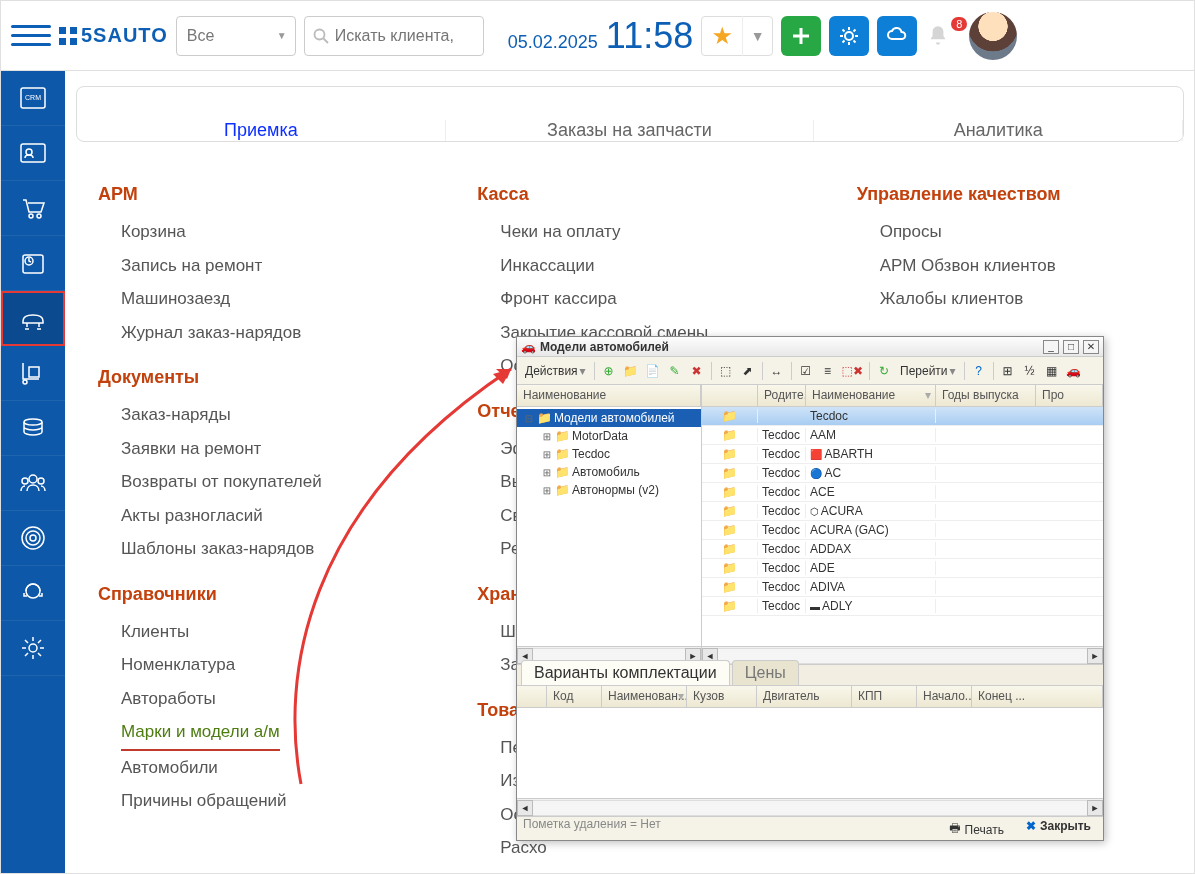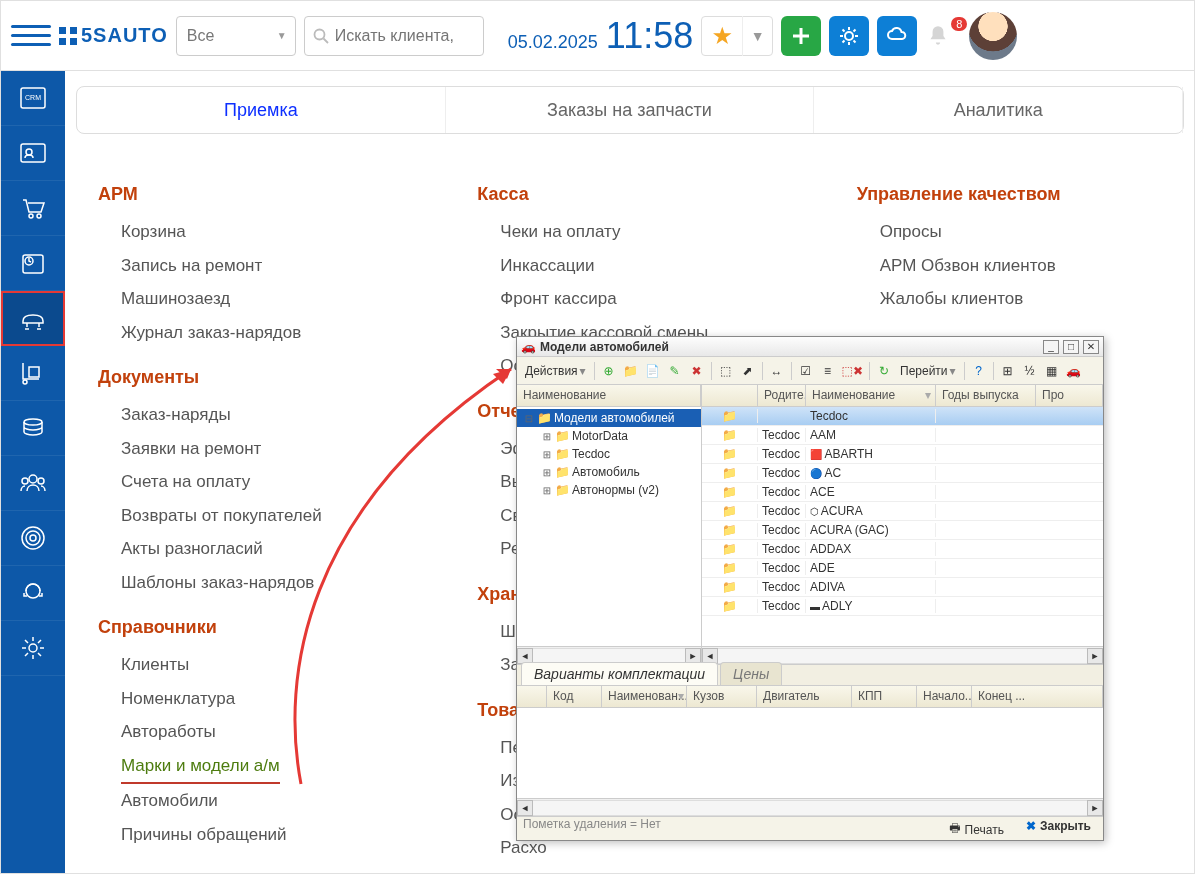--- a/index.html
+++ b/index.html
@@ -27,21 +27,21 @@
 .bell { color: #ccc; font-size: 24px; position: relative; }
 .badge { position: absolute; top: -6px; right: -6px; background: #e53935; color: #fff; font-size: 11px; padding: 1px 5px; border-radius: 8px; }
 .avatar { width: 48px; height: 48px; border-radius: 50%; overflow: hidden; background: radial-gradient(circle at 50% 30%, #ffe0bd 35%, #5d4037 36% 60%, #6d7a8a 61%); }
 
 
 .sidebar { position: absolute; left: 0; top: 70px; bottom: 0; width: 64px; background: #0d58a8; display: flex; flex-direction: column; }
 .sidebar .sitem { height: 55px; display: flex; align-items: center; justify-content: center; color: #fff; font-size: 26px; border-bottom: 1px solid rgba(255,255,255,0.08); cursor: pointer; }
 .sidebar .sitem.active { background: #0b4a8e; border: 2px solid #e53935; }
 
 
-.tabrow { position: absolute; left: 75px; right: 10px; top: 85px; height: 48px; border: 1px solid #ddd; border-radius: 8px; display: flex; }
+.tabrow { position: absolute; left: 75px; right: 10px; top: 85px; height: 56px; border: 1px solid #ddd; border-radius: 8px; display: flex; align-items: flex-end; }
 .tabrow .tab { flex: 1; display: flex; align-items: center; justify-content: center; font-size: 18px; color: #666; border-right: 1px solid #eee; cursor: pointer; }
 .tabrow .tab.active { color: #0d2fff; font-weight: 500; }
 
 
 .content { position: absolute; left: 75px; right: 10px; top: 165px; bottom: 10px; display: flex; gap: 30px; font-size: 17px; }
 .col { flex: 1; }
 .section-title { color: #c2410c; font-weight: bold; font-size: 18px; margin: 18px 0 10px 22px; }
 .menu-item { color: #555; padding: 4px 0 4px 45px; cursor: pointer; line-height: 1.5; }
 .menu-item.highlighted { color: #4d7c0f; border-bottom: 2px solid #c0392b; display: inline-block; margin-left: 45px; padding-left: 0; }
 
@@ -72,21 +72,21 @@
 .grid-body { flex: 1; overflow: auto; background: #fff; }
 .grow { display: flex; height: 19px; border-bottom: 1px solid #eee; font-size: 12px; align-items: center; }
 .grow.sel { background: linear-gradient(#cfe3f8, #a8cdf2); }
 .gcell { border-right: 1px solid #eee; padding: 0 4px; overflow: hidden; white-space: nowrap; display: flex; align-items: center; gap: 2px; }
 
 .hscroll { height: 18px; background: #f0f0f0; border-top: 1px solid #ccc; display: flex; align-items: center; }
 .hscroll .arrow { width: 16px; height: 16px; border: 1px solid #bbb; background: #e8e8e8; display: flex; align-items: center; justify-content: center; font-size: 9px; cursor: pointer; }
 .hscroll .track { flex: 1; height: 16px; background: #f5f5f5; border-top: 1px solid #ddd; border-bottom: 1px solid #ddd; }
 
 .bottom-tabs { height: 22px; display: flex; background: #f2efe2; border-top: 1px solid #ccc; border-bottom: 1px solid #ccc; align-items: flex-end; padding-left: 4px; }
-.bottom-tabs .btab { padding: 3px 12px; border: 1px solid #ccc; border-bottom: none; background: #fdfcf5; font-size: 14px; cursor: pointer; border-radius: 4px 4px 0 0; margin-right: 2px; font-style: italic; }
+.bottom-tabs .btab { padding: 3px 12px; border: 1px solid #ccc; border-bottom: none; background: #fdfcf5; font-size: 16px; cursor: pointer; border-radius: 4px 4px 0 0; margin-right: 2px; }
 .bottom-tabs .btab.inactive { background: #e8e4d0; color: #777; }
 
 .sub-grid { height: 130px; display: flex; flex-direction: column; }
 .sub-grid .grid-body { background: #fff; }
 
 .statusbar { height: 24px; background: #f5f3e8; border-top: 1px solid #ccc; display: flex; align-items: flex-start; padding: 0 6px; font-size: 12px; gap: 10px; }
 .statusbar .status-l { flex: 1; color: #888; }
 .statusbar .sbtn { display: flex; align-items: center; gap: 4px; cursor: pointer; padding: 2px 6px; }
 .statusbar .sbtn.bold { font-weight: bold; }
 
@@ -251,21 +251,20 @@
 <div class="content">
   <div class="col" id="col-0">
       <div class="section-title">АРМ</div>
       <div class="menu-item">Корзина</div>
       <div class="menu-item">Запись на ремонт</div>
       <div class="menu-item">Машинозаезд</div>
       <div class="menu-item">Журнал заказ-нарядов</div>
       <div class="section-title">Документы</div>
       <div class="menu-item">Заказ-наряды</div>
       <div class="menu-item">Заявки на ремонт</div>
-      <div class="menu-item">Счета на оплату</div>
       <div class="menu-item">Возвраты от покупателей</div>
       <div class="menu-item">Акты разногласий</div>
       <div class="menu-item">Шаблоны заказ-нарядов</div>
       <div class="section-title">Справочники</div>
       <div class="menu-item">Клиенты</div>
       <div class="menu-item">Номенклатура</div>
       <div class="menu-item">Автоработы</div>
       <div><div class="menu-item highlighted">Марки и модели а/м</div></div>
       <div class="menu-item">Автомобили</div>
       <div class="menu-item">Причины обращений</div>

